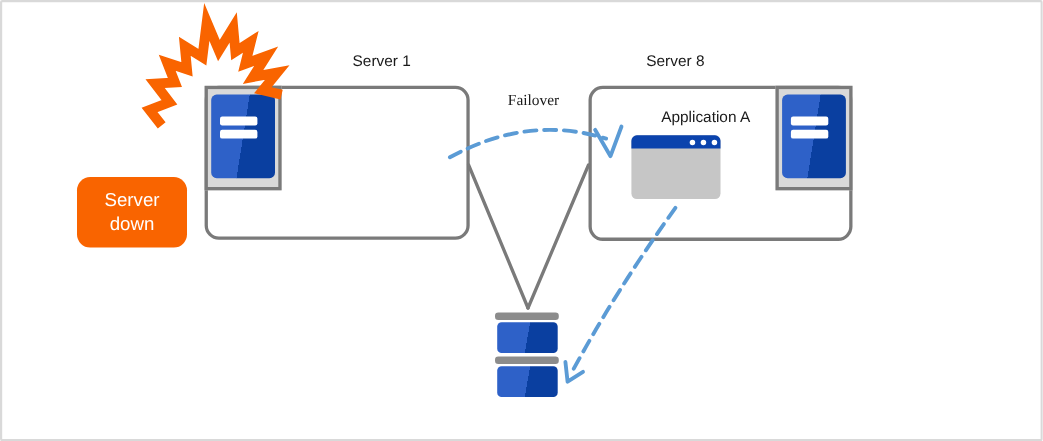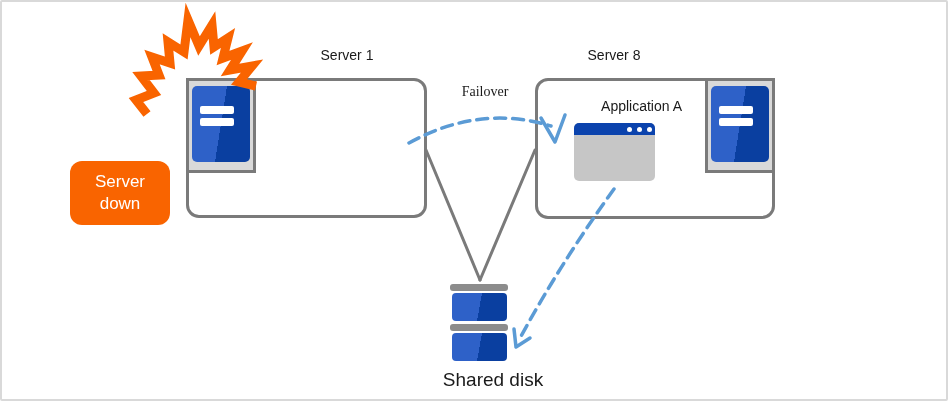--- a/index.html
+++ b/index.html
@@ -102,15 +102,14 @@
 
   <div class="badge">
     <span>Server</span>
     <span>down</span>
   </div>
 
   <div class="lbl server1">Server 1</div>
   <div class="lbl server2">Server 8</div>
   <div class="lbl failover">Failover</div>
   <div class="lbl application">Application A</div>
-  <div class="lbl shareddisk">Shared disk</div>
 
 </div>
 
 </body></html>

